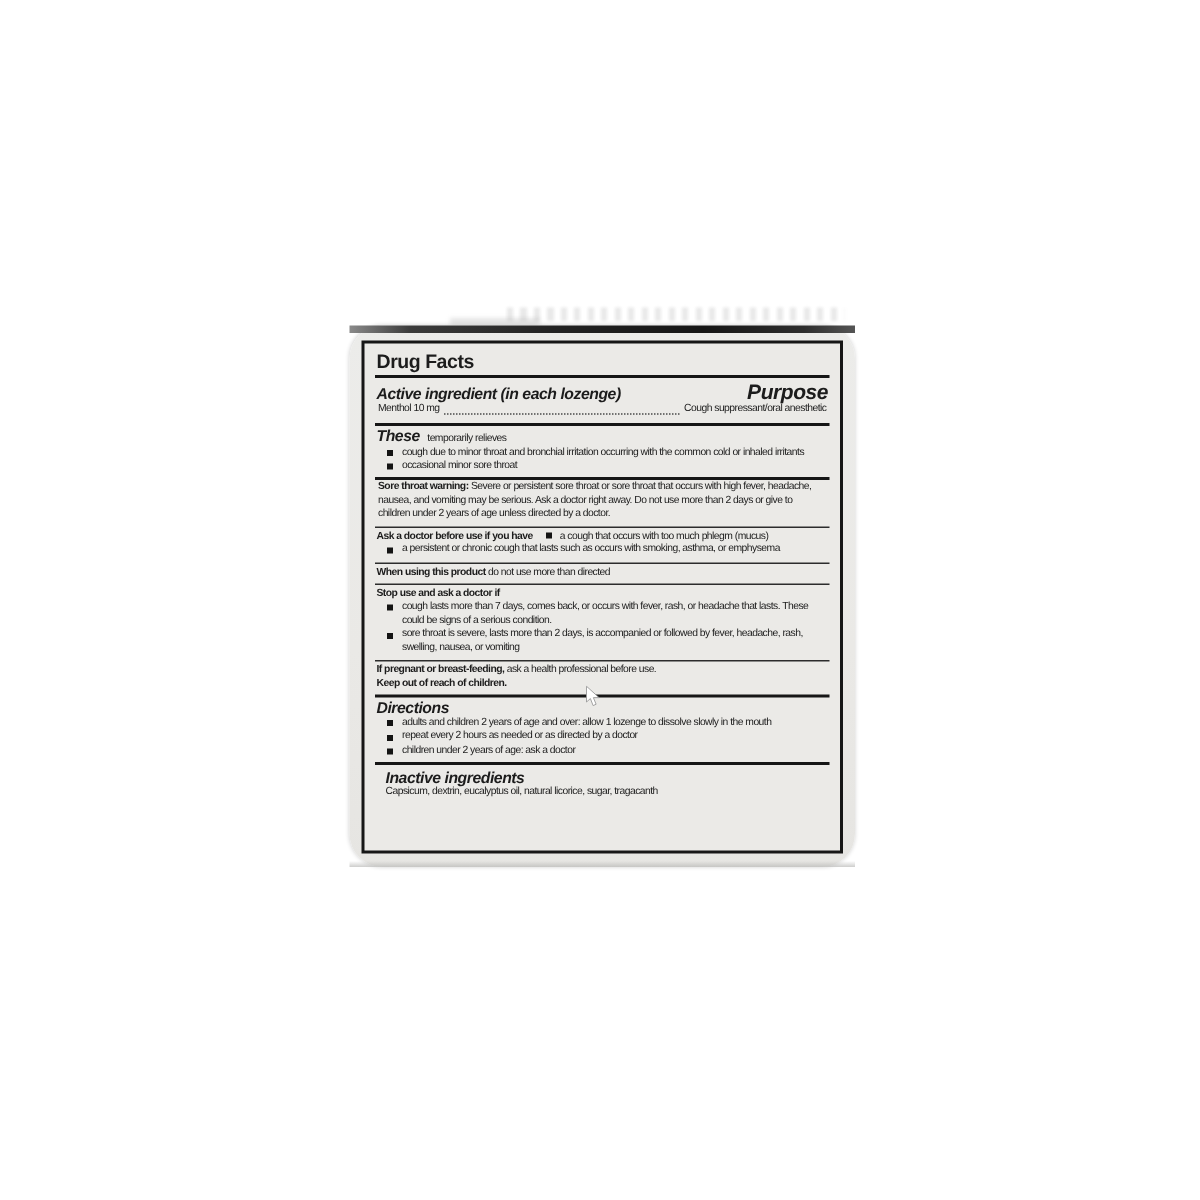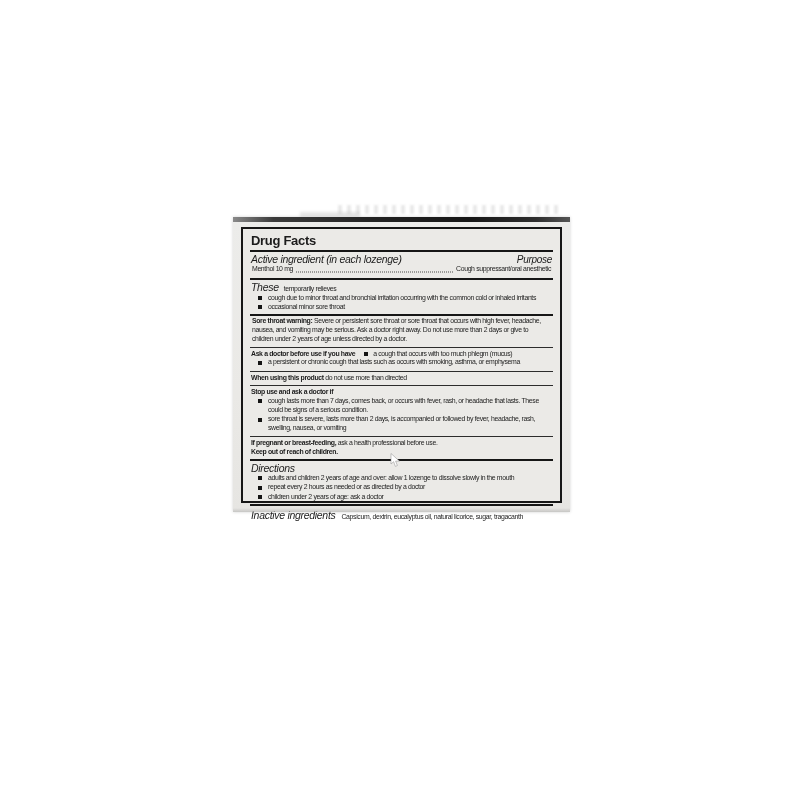--- a/index.html
+++ b/index.html
@@ -15,23 +15,24 @@
     background:repeating-linear-gradient(90deg, rgba(140,140,140,.35) 0 4px, rgba(255,255,255,0) 4px 9px);
     filter:blur(1.2px);
     opacity:.55;
   }
   .smudge2{
     position:absolute;left:300px;top:212px;width:60px;height:5px;
     background:rgba(150,150,150,.25);
     filter:blur(1.5px);
   }
   .paper{
-    position:absolute;left:233px;top:217px;width:337px;height:295px;
+    position:absolute;left:233px;top:217px;width:337px;height:361px;
     background:linear-gradient(180deg,#ececea 0%,#eae9e6 60%,#e6e5e2 100%);
     box-shadow:0 0 3px rgba(0,0,0,.18);
+    border-radius:22px;
   }
   .top-edge{
     position:absolute;left:0;top:0;right:0;height:5px;
     background:linear-gradient(90deg,#8a8a8a 0%,#3b3b3b 12%,#232323 40%,#161616 70%,#2e2e2e 90%,#555 100%);
     filter:blur(.4px);
   }
   .paper:after{
     content:"";position:absolute;left:0;right:0;bottom:0;height:4px;
     background:linear-gradient(180deg,rgba(200,200,198,.0),rgba(185,185,183,.7));
   }
@@ -45,21 +46,21 @@
     display:flex;flex-direction:column;
   }
   .title{
     font-size:13px;font-weight:bold;letter-spacing:-.3px;
     padding:1px 0 2px 1px;
   }
   .rule{border:none;margin:0;}
   .rule.thick{border-top:2.2px solid #161616;}
   .rule.thin{border-top:1px solid #2c2c2c;margin:1px 0;}
   .h2{
-    font-size:10.5px;font-weight:normal;font-style:italic;letter-spacing:-.3px;
+    font-size:10.5px;font-weight:bold;font-style:italic;letter-spacing:-.3px;
   }
   .body, .b-lead{
     font-size:6.9px;line-height:8.8px;letter-spacing:-.35px;
   }
   .b-lead{font-weight:bold;}
   .row{display:flex;align-items:baseline;}
   .between{justify-content:space-between;}
   .ai-line{align-items:flex-end;padding:0 1px 2px 1px;}
   .leader{
     flex:1;border-bottom:1.4px dotted #4a4a4a;
@@ -93,21 +94,21 @@
     <div class="top-edge"></div>
 
     <div class="box">
 
       <div class="title">Drug Facts</div>
       <div class="rule thick"></div>
 
       <div class="sec">
         <div class="row between">
           <span class="h2">Active ingredient (in each lozenge)</span>
-          <span class="h2" style="font-size:10px">Purpose</span>
+          <span class="h2" style="font-size:14px">Purpose</span>
         </div>
         <div class="row ai-line">
           <span class="body">Menthol 10 mg</span>
           <span class="leader"></span>
           <span class="body">Cough suppressant/oral anesthetic</span>
         </div>
       </div>
       <div class="rule thick"></div>
 
       <div class="sec">
@@ -192,21 +193,21 @@
           <span class="body">repeat every 2 hours as needed or as directed by a doctor</span>
         </div>
         <div class="bullet-row">
           <span class="sq"></span>
           <span class="body">children under 2 years of age: ask a doctor</span>
         </div>
       </div>
       <div class="rule thick"></div>
 
       <div class="sec inactive-row">
-        <div class="row" style="align-items:baseline;padding-top:2px;">
+        <div class="row" style="align-items:baseline;padding-top:2px;flex-direction:column;">
           <span class="h2">Inactive ingredients</span>
           <span class="body">Capsicum, dextrin, eucalyptus oil, natural licorice, sugar, tragacanth</span>
         </div>
       </div>
 
     </div>
   </div>
 </div>
 
 </body></html>

